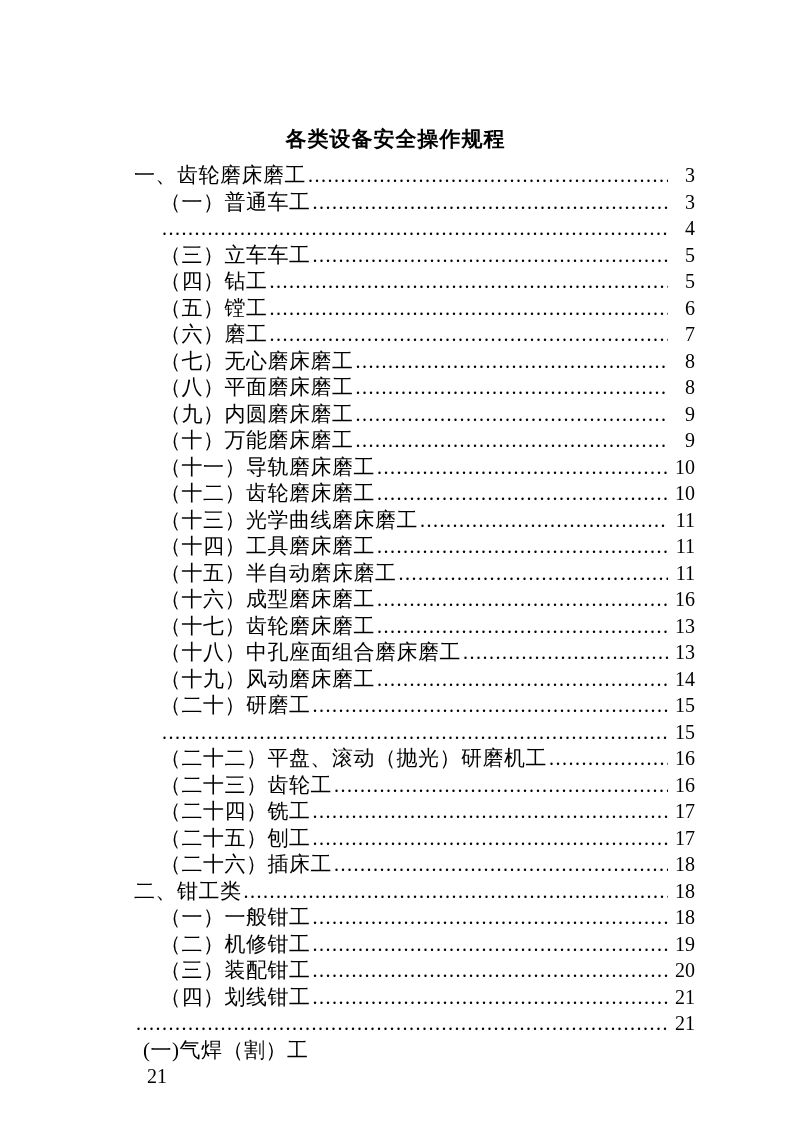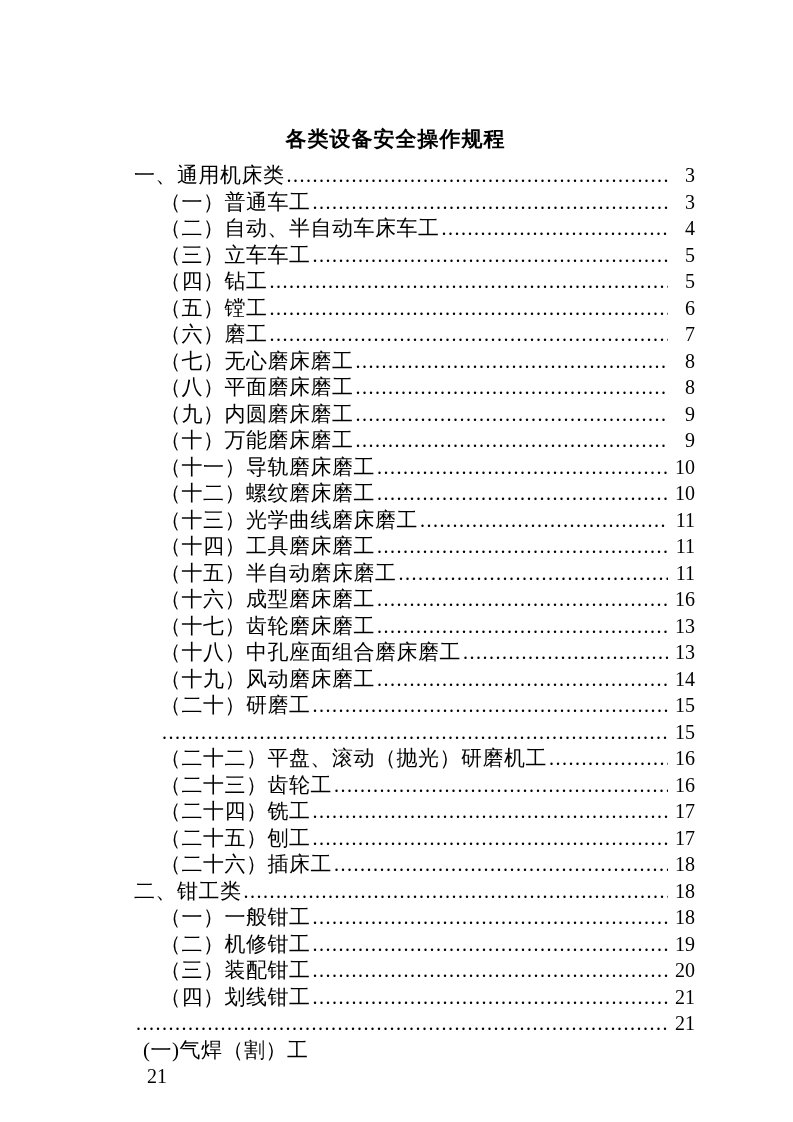--- a/index.html
+++ b/index.html
@@ -63,33 +63,32 @@
     font-size: 20px;
   }
 </style>
 </head>
 <body>
 
 <div class="page">
   <h1 class="doc-title">各类设备安全操作规程</h1>
   <nav class="toc" id="toc-container">
   <div class="toc-entry level-1">
-    <span class="toc-label">一、通用机床类</span>
+    <span class="toc-label">一、齿轮磨床磨工</span>
     <span class="toc-dots"></span>
     <span class="toc-page">3</span>
   </div>
 
   <div class="toc-entry level-2">
     <span class="toc-label">（一）普通车工</span>
     <span class="toc-dots"></span>
     <span class="toc-page">3</span>
   </div>
 
   <div class="toc-entry level-2">
-    <span class="toc-label">（二）自动、半自动车床车工</span>
     <span class="toc-dots"></span>
     <span class="toc-page">4</span>
   </div>
 
   <div class="toc-entry level-2">
     <span class="toc-label">（三）立车车工</span>
     <span class="toc-dots"></span>
     <span class="toc-page">5</span>
   </div>
 
@@ -135,21 +134,21 @@
     <span class="toc-page">9</span>
   </div>
 
   <div class="toc-entry level-2">
     <span class="toc-label">（十一）导轨磨床磨工</span>
     <span class="toc-dots"></span>
     <span class="toc-page">10</span>
   </div>
 
   <div class="toc-entry level-2">
-    <span class="toc-label">（十二）螺纹磨床磨工</span>
+    <span class="toc-label">（十二）齿轮磨床磨工</span>
     <span class="toc-dots"></span>
     <span class="toc-page">10</span>
   </div>
 
   <div class="toc-entry level-2">
     <span class="toc-label">（十三）光学曲线磨床磨工</span>
     <span class="toc-dots"></span>
     <span class="toc-page">11</span>
   </div>
 

